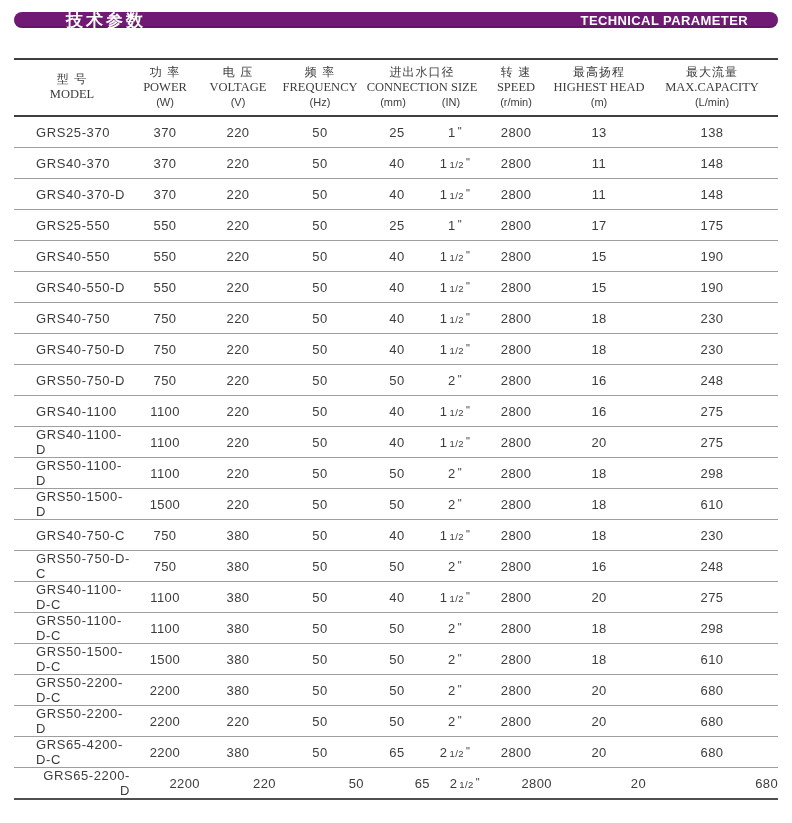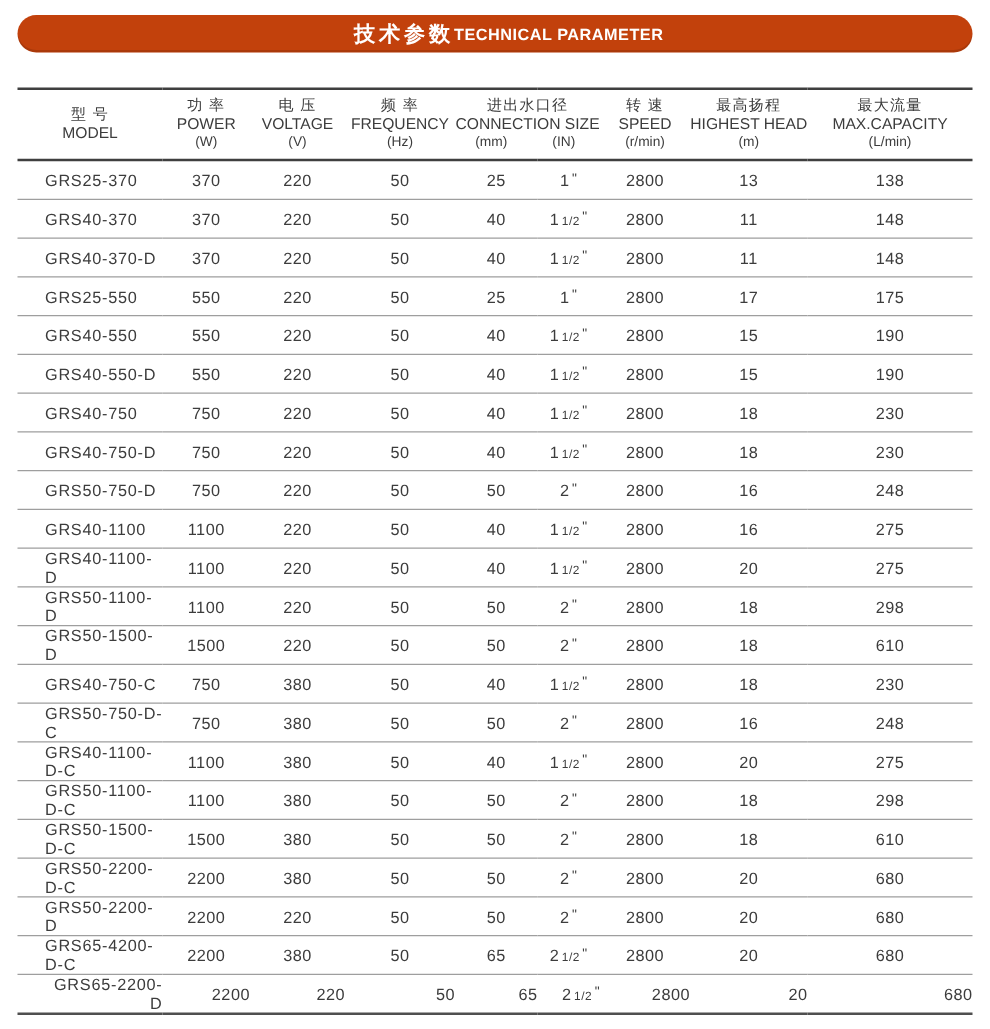--- a/index.html
+++ b/index.html
@@ -5,36 +5,36 @@
   html,body{margin:0;padding:0;background:#ffffff;}
   body{
     position:relative;
     width:792px;height:823px;
     font-family:"Liberation Sans", sans-serif;
     color:#3c3c3c;
     overflow:hidden;
   }
   
   .banner{
-    position:absolute;left:14px;top:12px;width:764px;height:30px;
-    background:#c2410c;border-radius:16px;
-    display:flex;align-items:center;justify-content:center;
+    position:absolute;left:14px;top:12px;width:764px;height:16px;
+    background:#701a75;border-radius:16px;
+    display:flex;align-items:center;justify-content:space-between;
     color:#ffffff;
     box-shadow:inset 0 -2px 0 rgba(0,0,0,0.12);
   }
   .banner-zh{padding-left:52px;font-size:17px;font-weight:bold;letter-spacing:3px;}
   .banner-en{padding-right:30px;font-size:13px;font-weight:bold;letter-spacing:0.4px;}
 
   
-  .table-wrap{position:absolute;left:14px;top:58px;width:764px;margin-top:12px;}
+  .table-wrap{position:absolute;left:14px;top:58px;width:764px;}
   table{border-collapse:collapse;width:764px;table-layout:fixed;}
   thead tr{border-top:2px solid #3f3f3f;border-bottom:2px solid #3f3f3f;}
   th{font-weight:normal;vertical-align:middle;padding:5px 0 6px 0;}
   .h-zh{font-size:12px;letter-spacing:1px;line-height:15px;color:#3c3c3c;}
-  .h-en{font-size:12.5px;line-height:15px;color:#3c3c3c;}
+  .h-en{font-size:12.5px;line-height:15px;color:#3c3c3c;font-family:Liberation Serif, serif;}
   .h-unit{font-size:11px;line-height:14px;color:#3c3c3c;}
   .h-units-split{display:flex;justify-content:flex-end;}
   .h-units-split span{flex:1;text-align:center;}
 
   tbody td{
     height:30px;
     border-bottom:1.5px solid #9e9e9e;
     font-size:13px;color:#3c3c3c;text-align:center;
     letter-spacing:0.4px;
     padding:0;

